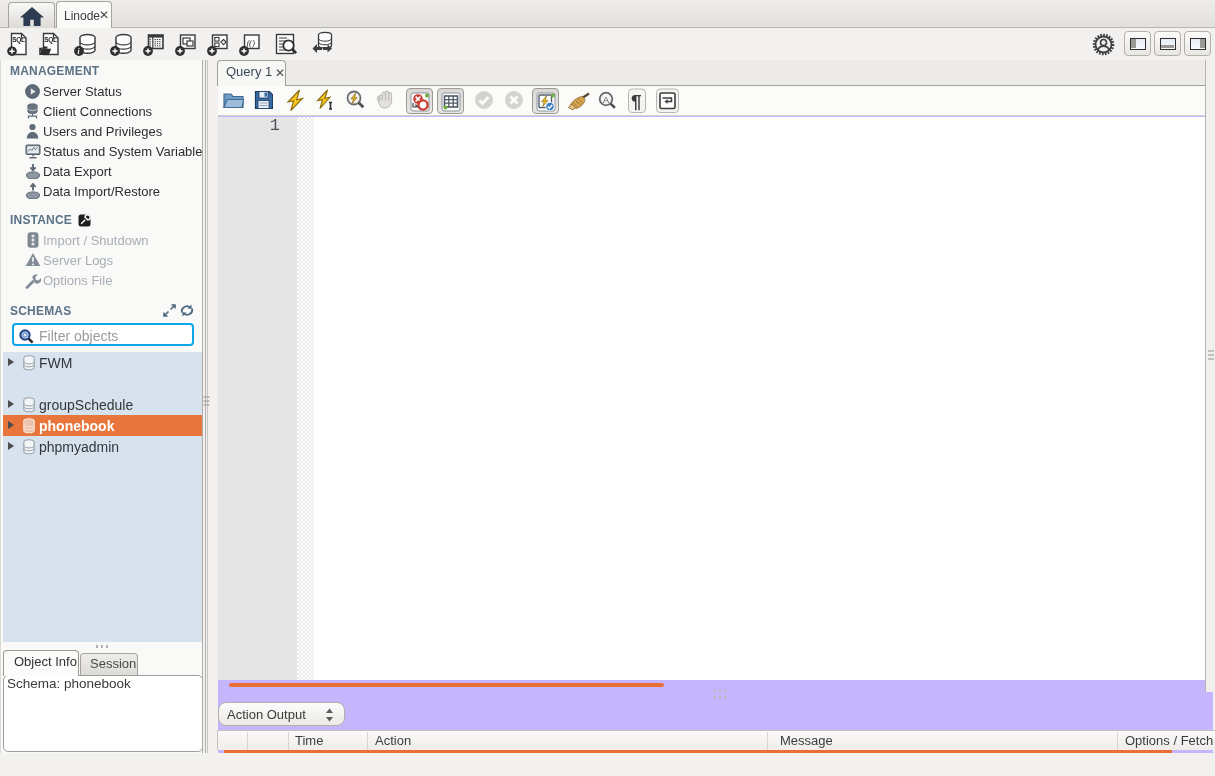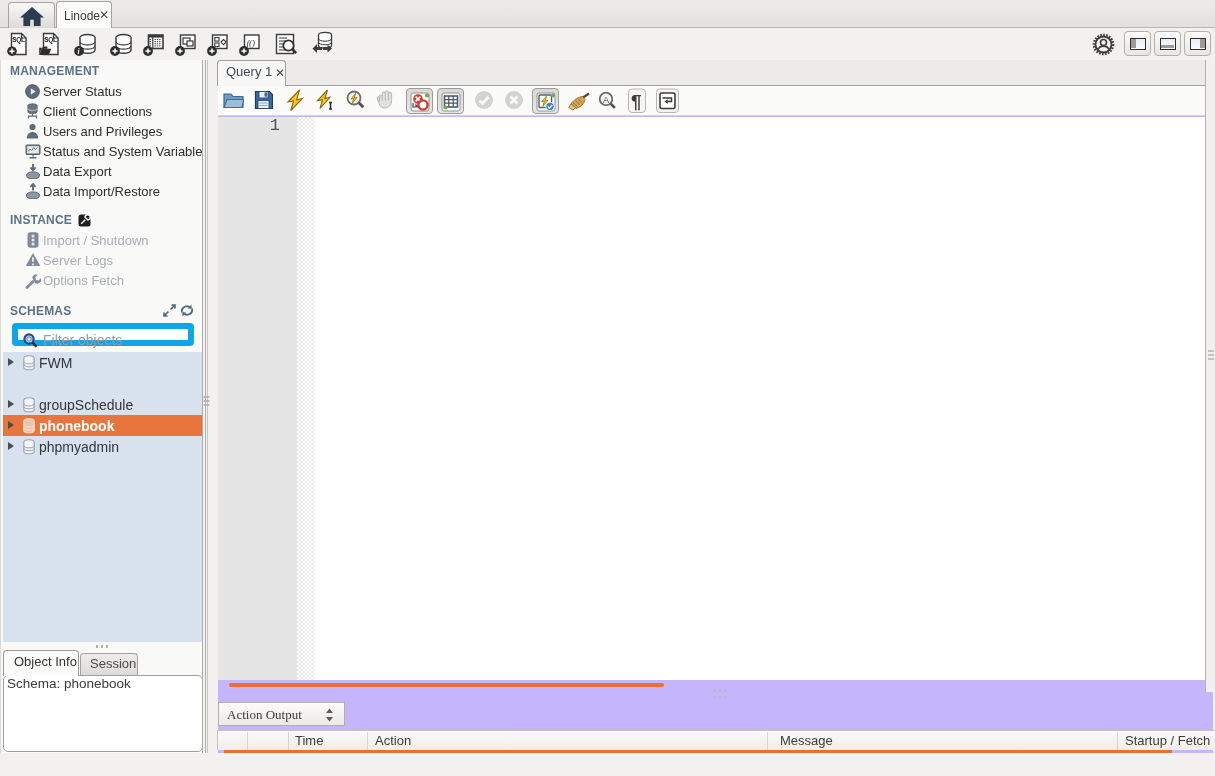--- a/index.html
+++ b/index.html
@@ -27,21 +27,21 @@
 .panelbtn .shade { position:absolute; background:#9c9a97; }
 
 #sidebar { position:absolute; left:0; top:60px; width:203px; height:693px;
   background:#f9f9f8; border-right:1px solid #aeaca9; border-left:1px solid #dcdad7; overflow:hidden; }
 .sechead { position:absolute; left:9px; font-size:12px; font-weight:bold; color:#5b7286; letter-spacing:0.2px; }
 .sbitem { position:absolute; left:42px; font-size:13px; color:#2e2e2e; white-space:nowrap; }
 .sbitem.dis { color:#a7aeb6; }
 .sbicon { position:absolute; left:24px; }
 
 #filterbox { position:absolute; left:11px; top:263px; width:182px; height:23px; background:#fff;
-  border:6px solid #0ea5e9; border-radius:4px; }
+  border:2px solid #0ea5e9; border-radius:4px; }
 #filterbox .ph { position:absolute; left:25px; top:3px; font-size:14px; color:#9b9b9b; }
 
 #schemalist { position:absolute; left:2px; top:292px; width:200px; height:290px; background:#d8e2ee; }
 .srow { position:absolute; left:0; width:200px; height:21px; }
 .srow .nm { position:absolute; left:36px; top:3px; font-size:14px; color:#33373b; }
 .srow.sel { background:#e8763c; width:200px;padding-left:23px; }
 .srow.sel .nm { color:#fff; font-weight:bold; }
 .tri { position:absolute; left:5px; top:6px; width:0; height:0;
   border-left:6px solid #4d4d4d; border-top:4.5px solid transparent; border-bottom:4.5px solid transparent; }
 
@@ -66,22 +66,22 @@
   background:linear-gradient(#dad8d4,#e9e7e4); }
 #editor { position:absolute; left:0; top:57px; width:995px; height:563px; background:#fff; }
 #gutter { position:absolute; left:0; top:0; width:79px; height:563px; background:#e5e5e5; }
 #gutter .n1 { position:absolute; right:17px; top:-1px; font-family:"Liberation Mono",monospace;
   font-size:17px; color:#4d525a; }
 #fold { position:absolute; left:79px; top:0; width:17px; height:563px;
   background:conic-gradient(#fff 25%, #e9e9e9 0 50%, #fff 0 75%, #e9e9e9 0) 0 0/4px 4px; }
 #hscroll { position:absolute; left:11px; top:623px; width:435px; height:4px; background:#e96f35; border-radius:2px; }
 
 #aodrop { position:absolute; left:0px; top:642px; width:127px; height:24px;
-  background:linear-gradient(#fcfcfb,#eceae6); border:1px solid #b2afab; border-radius:0;
-  font-size:13px; color:#3a3a3a;font-family:Liberation Serif, serif; }
+  background:linear-gradient(#fcfcfb,#eceae6); border:1px solid #b2afab; border-radius:8px;
+  font-size:13px; color:#3a3a3a; }
 #aohead { position:absolute; left:-1px; top:670px; width:1003px; height:20px;
   background:linear-gradient(#fbfaf9,#efedea); border:1px solid #c4c2be; border-bottom:none;
   font-size:13px; color:#3c3c3c; }
 .colsep { position:absolute; top:1px; width:1px; height:18px; background:#d8d5d1; }
 #aobar { position:absolute; left:6px; top:690px; width:948px; height:3px; background:#e96f35; }
 #aovbar { position:absolute; left:998px; top:671px; width:3.5px; height:21px; background:#e96f35; }
 
 #statusbar { position:absolute; left:0; top:753px; width:1215px; height:23px; background:#f2f1ef;
   border-top:1px solid #d8d6d2; font-size:13px; color:#3f3f3f; }
 #statusbar .txt { position:absolute; left:5px; top:4px; }
@@ -273,21 +273,21 @@
   <svg class="sbicon" style="top:192px" width="16" height="15" viewBox="0 0 16 15">
     <path d="M8 1 L15.3 14 H0.7 Z" fill="#828c96"></path>
     <path d="M8 5.2 v4.6 M8 11.4 v1.8" stroke="#f4f5f6" stroke-width="1.7"></path>
   </svg>
   <div class="sbitem dis" style="top:193px">Server Logs</div>
 
   <svg class="sbicon" style="top:213px" width="16" height="16" viewBox="0 0 16 16">
     <path d="M2 14.5 L8 8.5" stroke="#828c96" stroke-width="2.8" stroke-linecap="round"></path>
     <path d="M7.2 4.4 a4.2 4.2 0 0 1 5.6-2.6 l-2.5 2.5 0.6 2.6 2.6 0.6 2.5-2.5 a4.2 4.2 0 0 1 -5.8 5.2 z" fill="#828c96"></path>
   </svg>
-  <div class="sbitem dis" style="top:213px">Options Fetch</div>
+  <div class="sbitem dis" style="top:213px">Options File</div>
 
   <div class="sechead" style="top:244px">SCHEMAS</div>
   <svg class="abs" style="left:162px;top:244px" width="13" height="13" viewBox="0 0 13 13">
     <path d="M7.5 5.5 L12 1 M8.5 1 h3.5 v3.5 M5.5 7.5 L1 12 M1 8.5 v3.5 h3.5" stroke="#4c6880" stroke-width="1.6" fill="none"></path>
   </svg>
   <svg class="abs" style="left:179px;top:244px" width="14" height="13" viewBox="0 0 14 13">
     <path d="M2 8.5 a5 5 0 0 1 9-4 M12 4.5 a5 5 0 0 1 -9 4" fill="none" stroke="#4c6880" stroke-width="1.8"></path>
     <path d="M11.5 0.5 v4 h-4 z" fill="#4c6880"></path>
     <path d="M2.5 12.5 v-4 h4 z" fill="#4c6880"></path>
   </svg>
@@ -481,21 +481,21 @@
   </div>
   <div id="aohead">
     <div class="colsep" style="left:29px"></div>
     <div class="colsep" style="left:70px"></div>
     <div class="colsep" style="left:149px"></div>
     <div class="colsep" style="left:549px"></div>
     <div class="colsep" style="left:899px"></div>
     <span class="abs" style="left:77px;top:2px">Time</span>
     <span class="abs" style="left:157px;top:2px">Action</span>
     <span class="abs" style="left:562px;top:2px">Message</span>
-    <span class="abs" style="left:907px;top:2px">Startup / Fetch</span>
+    <span class="abs" style="left:907px;top:2px">Options / Fetch</span>
   </div>
   <div id="aobar"></div>
   <div id="aovbar"></div>
 </div>
 <div class="abs" style="left:205px;top:60px;width:3px;height:693px;background:#f1f0ee;border-left:1px solid #b3b1ae;border-right:1px solid #c8c6c3;"></div>
 <svg class="abs" style="left:203px;top:396px" width="7" height="12" viewBox="0 0 7 12">
   <path d="M0.5 1 h6 M0.5 5 h6 M0.5 9 h6" stroke="#aeacaa" stroke-width="1.5"></path>
 </svg>
 <div id="rstrip">
   <svg class="abs" style="left:2px;top:290px" width="6" height="12" viewBox="0 0 6 12">

